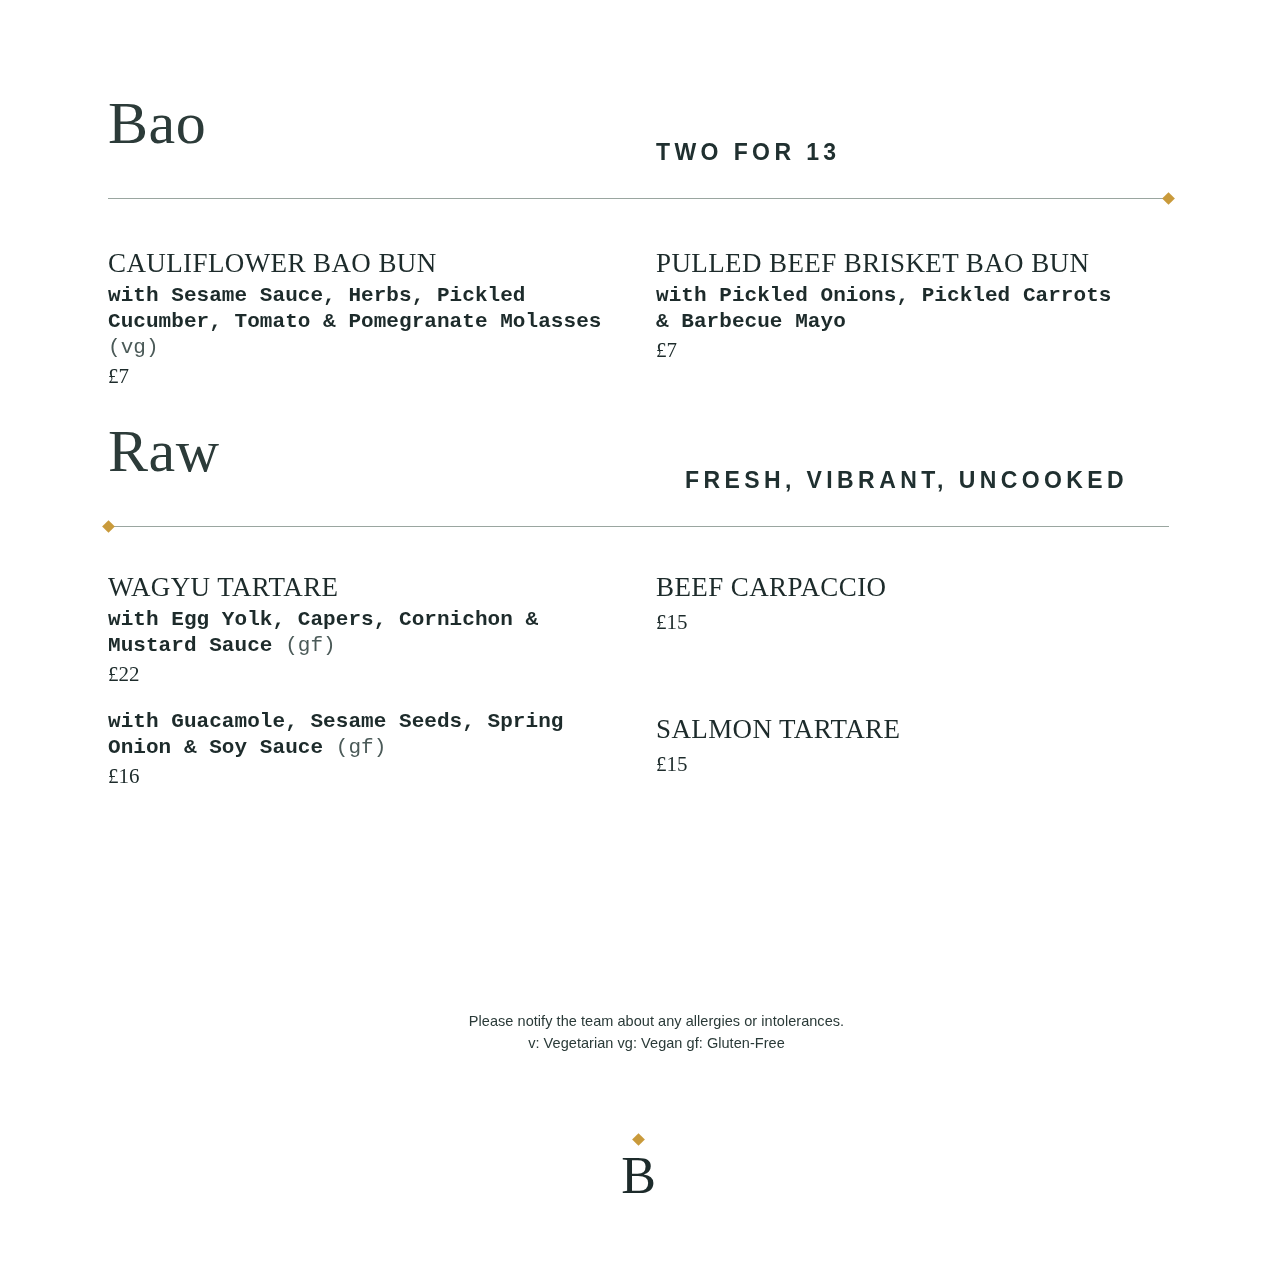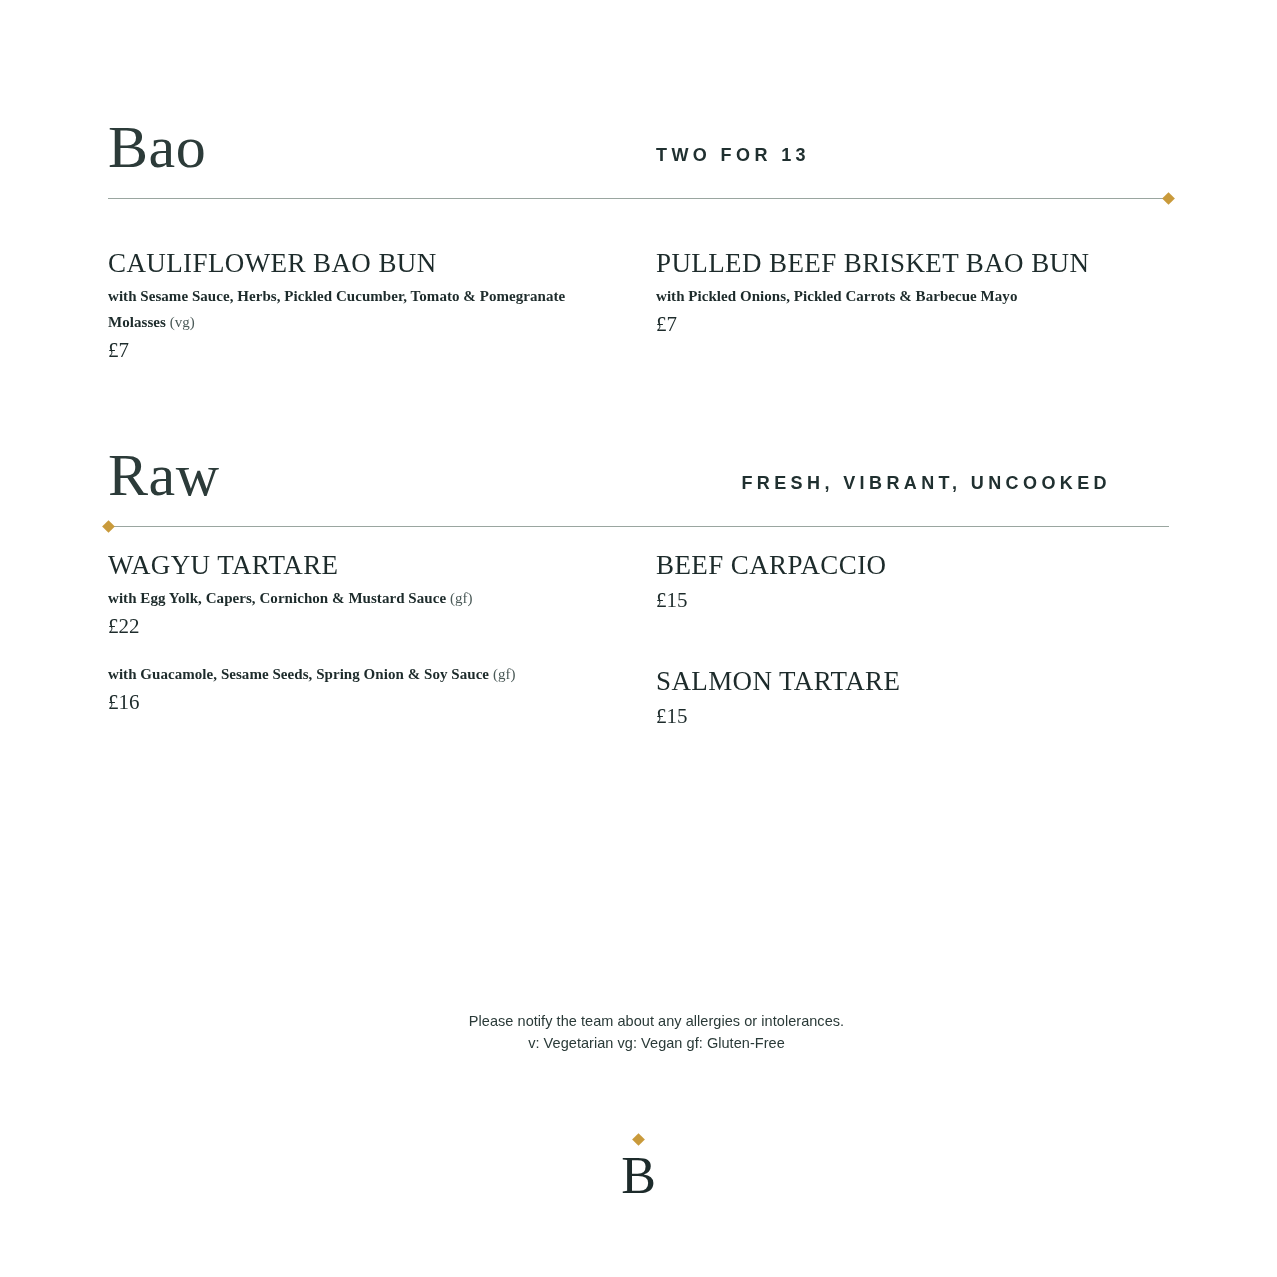--- a/index.html
+++ b/index.html
@@ -22,44 +22,43 @@
     padding: 0 108px;
   }
 
   
   .section {
     position: relative;
   }
   .section-head {
     position: relative;
     display: flex;
-    align-items: flex-end;
     height: 86px;
   }
   .section-title {
     font-family: "Liberation Serif", serif;
     font-weight: 400;
     font-size: 60px;
     line-height: 62px;
     color: #2c3b39;
     letter-spacing: 0.5px;
     white-space: nowrap;
   }
   .section-tagline {
     font-family: "Liberation Sans", sans-serif;
     font-weight: 700;
-    font-size: 18px;
+    font-size: 23px;
     letter-spacing: 4.4px;
     color: #203030;
     position: absolute;
     bottom: 12px;
     white-space: nowrap;
   }
   .tagline-left { left: 548px; }
-  .tagline-right { right: 58px; }
+  .tagline-right { right: 41px; }
 
   .rule {
     position: relative;
     height: 1px;
     background: #9aa6a0;
     margin-top: 20px;
   }
   .rule .diamond {
     position: absolute;
     top: -4.5px;
@@ -85,23 +84,23 @@
   .item-name {
     font-family: "Liberation Serif", serif;
     font-weight: 400;
     font-size: 27px;
     line-height: 40px;
     letter-spacing: 0.4px;
     color: #1d2b2b;
     white-space: nowrap;
   }
   .item-desc {
-    font-family: Liberation Serif, serif;
+    font-family: Liberation Mono, monospace;
     font-weight: 700;
-    font-size: 15px;
+    font-size: 21px;
     line-height: 26px;
     color: #1d2b2b;
     letter-spacing: 0.05px;
   }
   .item-desc .tag {
     font-weight: 400;
     color: #4b5a58;
   }
   .item-price {
     font-family: "Liberation Serif", serif;
@@ -109,21 +108,21 @@
     font-size: 21px;
     line-height: 30px;
     color: #1d2b2b;
   }
 
   
   .block-bao   { position: absolute; top: 92px;  left: 108px; right: 108px; }
   .block-raw   { position: absolute; top: 420px; left: 108px; right: 108px; }
 
   .block-bao .items { margin-top: 44px; }
-  .block-raw .items { margin-top: 18px; }
+  .block-raw .items { margin-top: 40px; }
 
   .raw-item-gap { margin-bottom: 20px; }
 
   
   .footer {
     position: absolute;
     left: 0;
     right: 0;
     top: 1010px;
     text-align: center;

